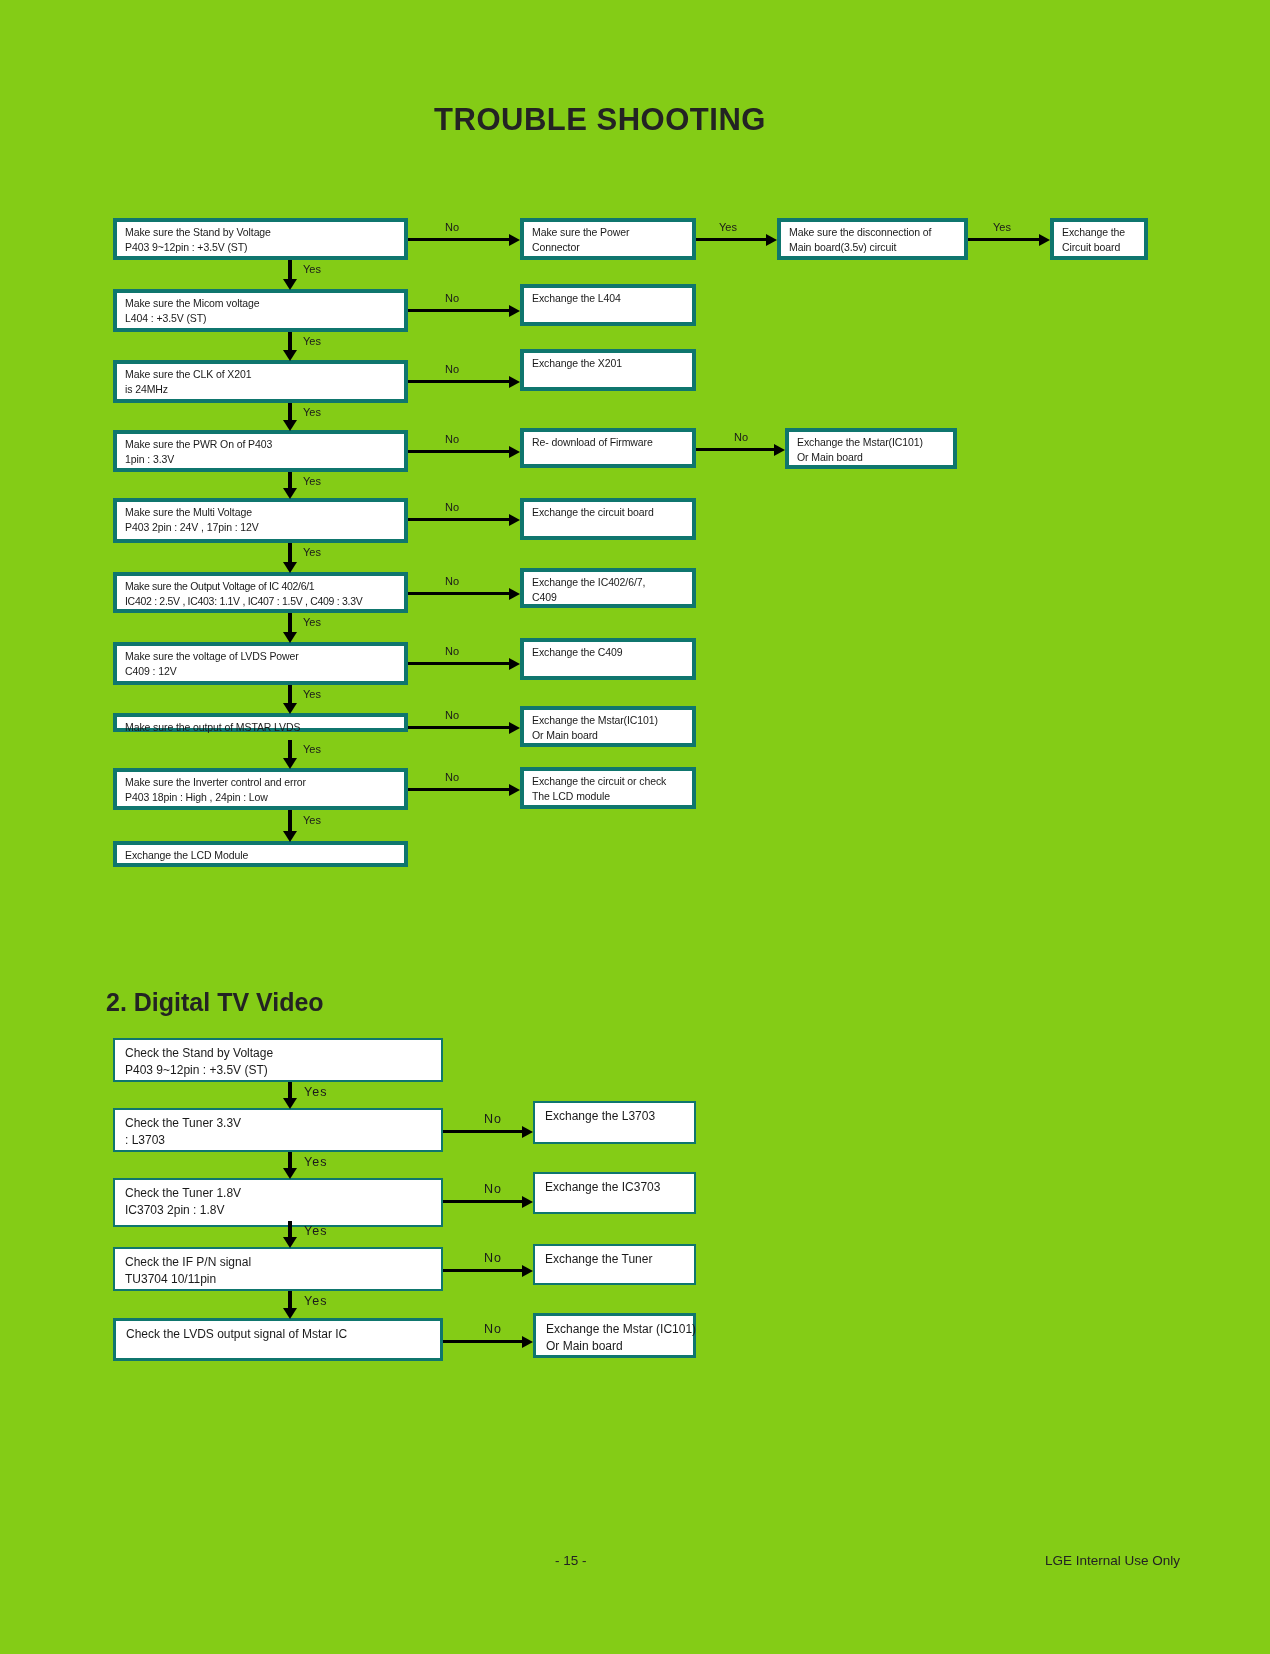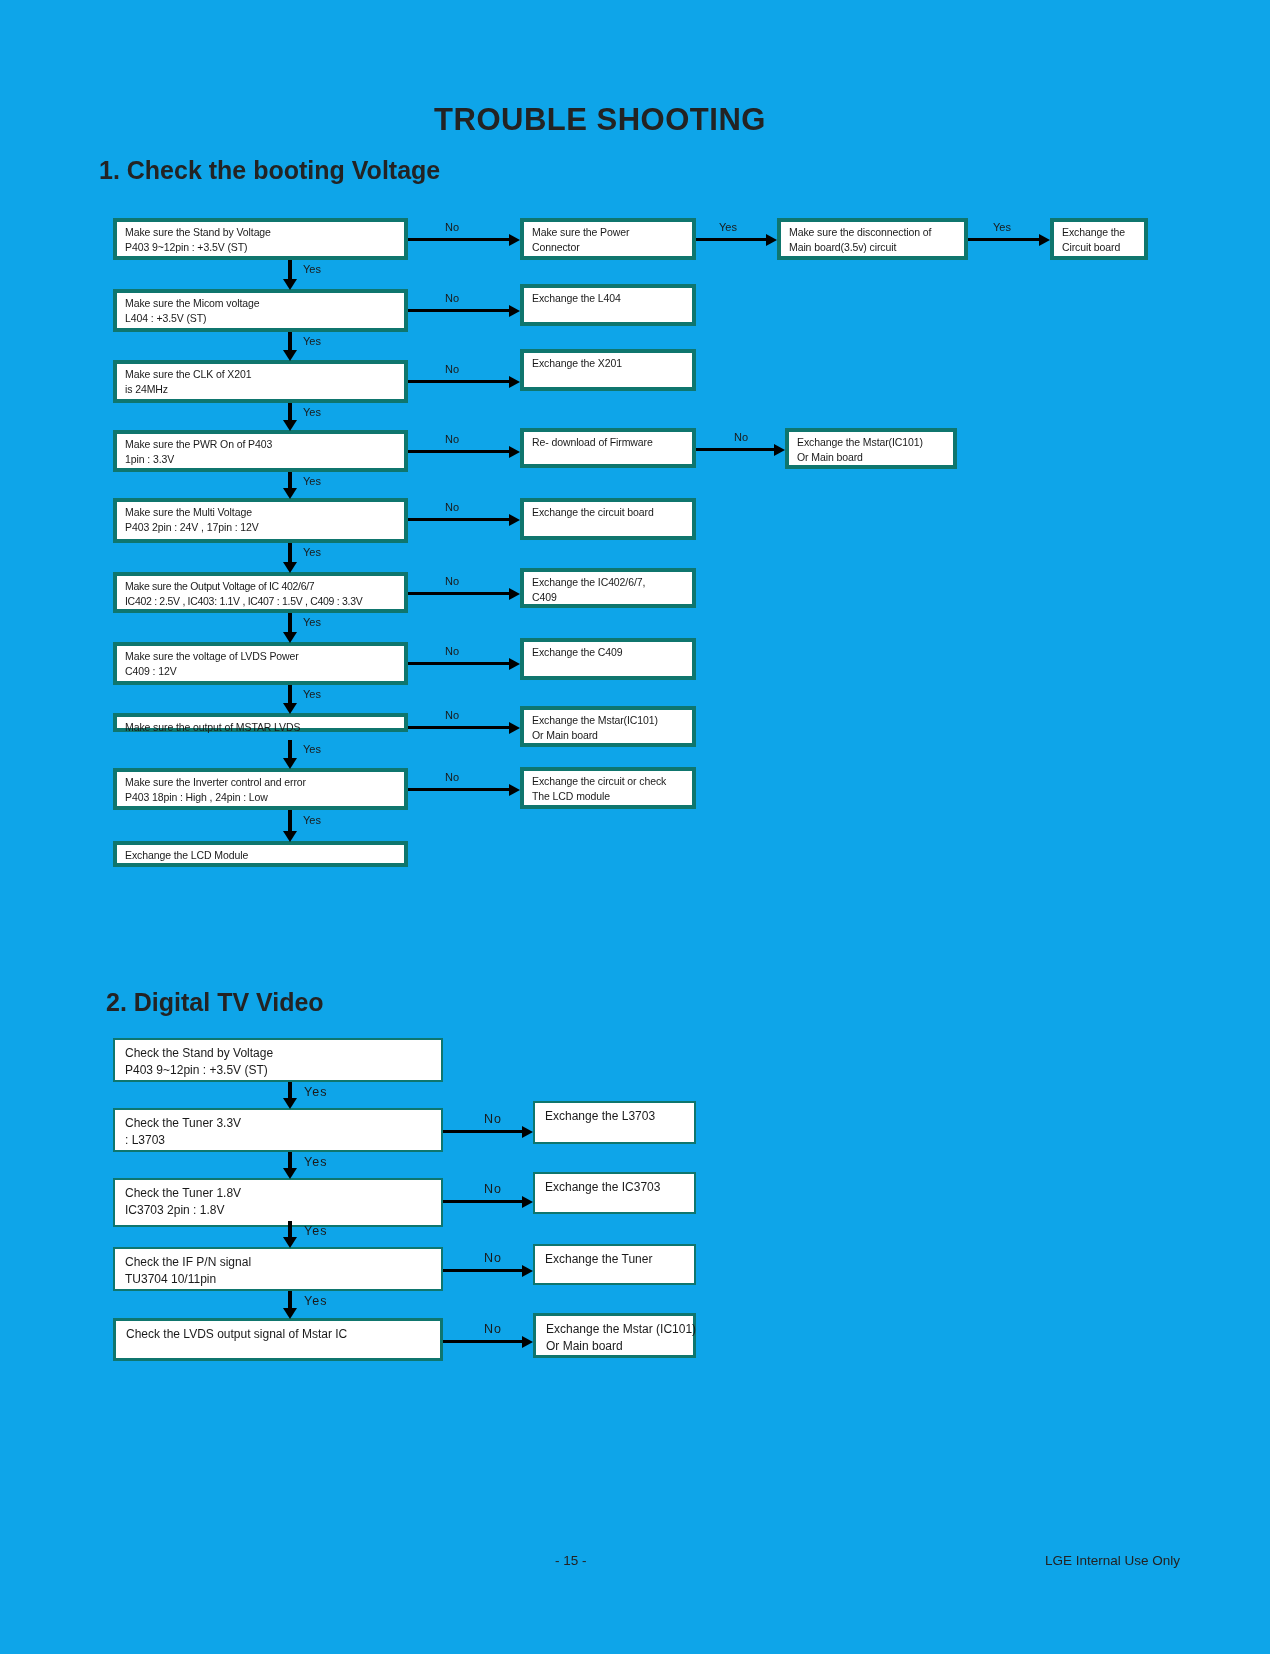--- a/index.html
+++ b/index.html
@@ -1,16 +1,16 @@
 <!DOCTYPE html>
 <html><head>
 <meta charset="utf-8">
 <style>
   html,body { margin:0; padding:0; background:#e8e8e8; }
-  .page { position:relative; width:1270px; height:1654px; background:#0ea5e9;
+  .page { position:relative; width:1270px; height:1654px; background:#84cc16;
           font-family:"Liberation Sans", sans-serif; color:#1a1a1a; overflow:hidden; margin:0 auto; }
   .title { position:absolute; top:102px; left:0; width:1200px; text-align:center;
            font-size:31px; font-weight:bold; letter-spacing:.5px; color:#232323; margin:0; }
   .sec { position:absolute; font-size:25px; font-weight:bold; color:#232323; margin:0; }
   .box { position:absolute; box-sizing:border-box; border:4px solid #0f766e; background:#fff;
          padding:3px 2px 0 8px; font-size:10.5px; line-height:15px; letter-spacing:-0.1px;
          white-space:nowrap; color:#1a1a1a; }
   .b2  { border-width:2px; padding:5px 2px 0 10px; font-size:12px; line-height:17px; letter-spacing:0; }
   .lbl { position:absolute; font-size:11px; color:#1a1a1a;margin-left:7px; }
   .l2  { font-size:12.5px; letter-spacing:1px; }
@@ -23,21 +23,20 @@
                border-top:6px solid transparent; border-bottom:6px solid transparent;
                border-left:11px solid #000; }
   .ft  { position:absolute; font-size:13.5px; color:#222; line-height:24px; }
 </style>
 </head>
 <body>
 
 <div class="page">
 
   <h1 class="title">TROUBLE SHOOTING</h1>
-  <h2 class="sec" style="left:99px;top:156px">1. Check the booting Voltage</h2>
 
   <div class="box" style="left:113px;top:218px;width:295px;height:42px">
     <div>Make sure the Stand by Voltage</div>
     <div>P403 9~12pin : +3.5V (ST)</div>
   </div>
   <div class="box" style="left:113px;top:289px;width:295px;height:43px">
     <div>Make sure the Micom voltage</div>
     <div>L404 : +3.5V (ST)</div>
   </div>
   <div class="box" style="left:113px;top:360px;width:295px;height:43px">
@@ -46,21 +45,21 @@
   </div>
   <div class="box" style="left:113px;top:430px;width:295px;height:42px">
     <div>Make sure the PWR On of P403</div>
     <div>1pin : 3.3V</div>
   </div>
   <div class="box" style="left:113px;top:498px;width:295px;height:45px">
     <div>Make sure the Multi Voltage</div>
     <div>P403 2pin : 24V , 17pin : 12V</div>
   </div>
   <div class="box" style="left:113px;top:572px;width:295px;height:41px;letter-spacing:-0.3px">
-    <div>Make sure the Output Voltage of IC 402/6/7</div>
+    <div>Make sure the Output Voltage of IC 402/6/1</div>
     <div>IC402 : 2.5V , IC403: 1.1V , IC407 : 1.5V , C409 : 3.3V</div>
   </div>
   <div class="box" style="left:113px;top:642px;width:295px;height:43px">
     <div>Make sure the voltage of LVDS Power</div>
     <div>C409 : 12V</div>
   </div>
   <div class="box" style="left:113px;top:713px;width:295px;height:19px">
     <div>Make sure the output of MSTAR LVDS</div>
   </div>
   <div class="box" style="left:113px;top:768px;width:295px;height:42px">

